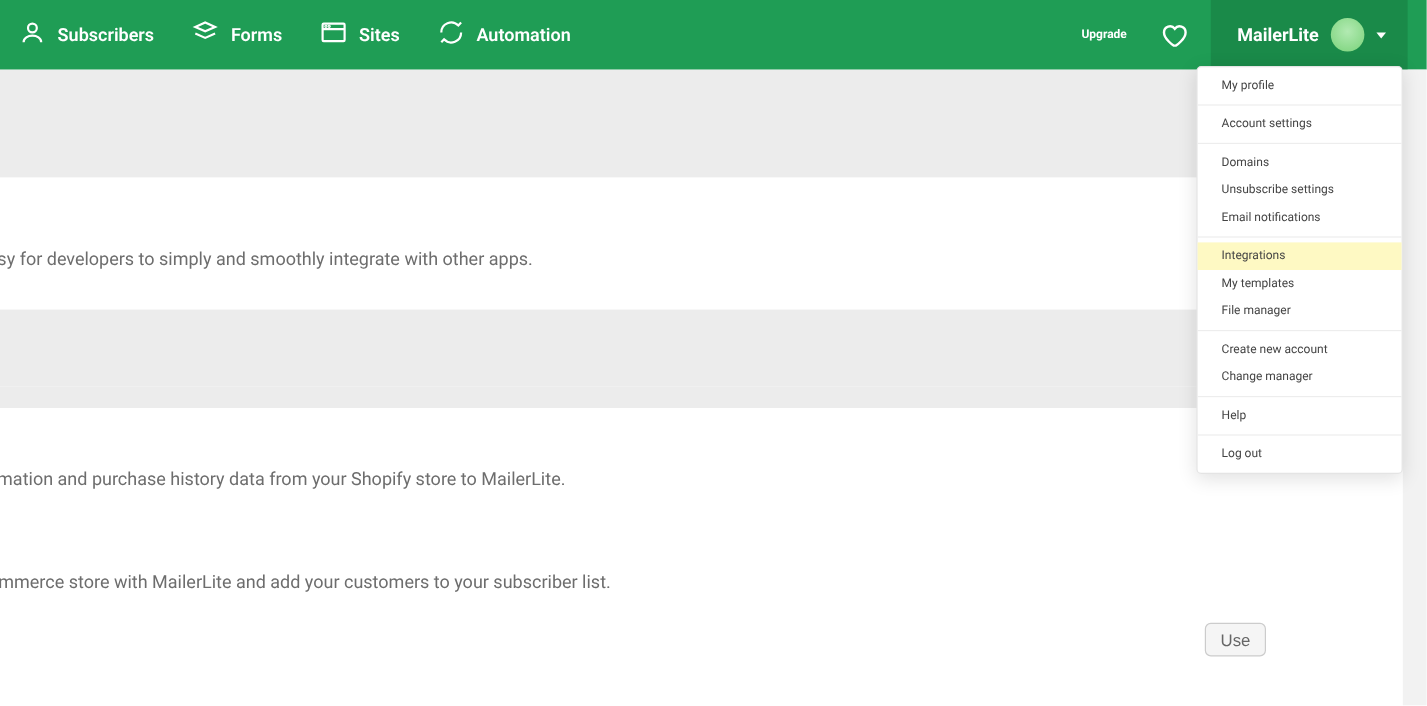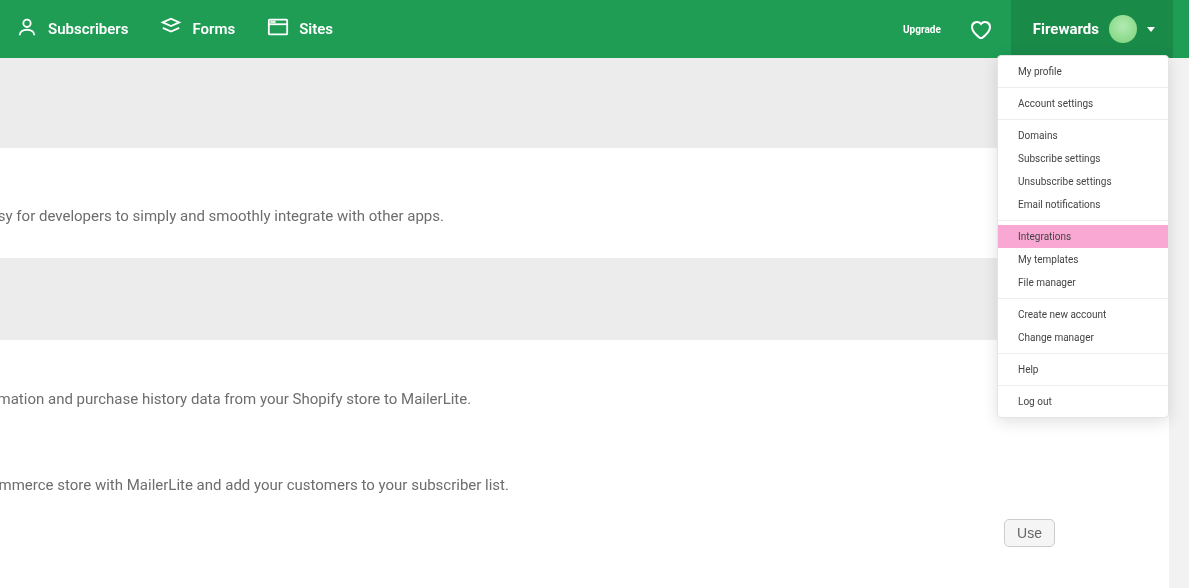--- a/index.html
+++ b/index.html
@@ -134,21 +134,21 @@
   .dropdown-group {
     padding: 4px 0;
     border-bottom: 1px solid #ededed;
   }
   .dropdown-group:last-child { border-bottom: none; }
   .dropdown-item {
     padding: 6px 20px;
     cursor: pointer;
     color: #444;
   }
-  .dropdown-item.highlight { background: #f9a8d4; }
+  .dropdown-item.highlight { background: #fef9c3; }
 
   
   .scrollbar {
     position: absolute;
     right: 0;
     top: 58px;
     bottom: 0;
     width: 20px;
     background: #f2f2f2;
   }
@@ -193,32 +193,41 @@
     <div class="nav-item">
       <span>
         <svg width="22" height="20" viewBox="0 0 24 20" fill="none" stroke="#fff" stroke-width="2">
           <rect x="2" y="2" width="20" height="16" rx="1"></rect>
           <line x1="2" y1="7" x2="22" y2="7"></line>
           <circle cx="5" cy="4.5" r="0.5" fill="#fff"></circle>
           <circle cx="8" cy="4.5" r="0.5" fill="#fff"></circle>
         </svg>
       </span>
       <span>Sites</span>
+    </div>
+    <div class="nav-item">
+      <span>
+        <svg width="22" height="22" viewBox="0 0 24 24" fill="none" stroke="#fff" stroke-width="2">
+          <path d="M21 12a9 9 0 01-15.5 6.3L3 21"></path>
+          <path d="M3 12a9 9 0 0115.5-6.3L21 3"></path>
+        </svg>
+      </span>
+      <span>Automation</span>
     </div>
   </div>
 
   <div class="nav-right">
     <div class="upgrade">Upgrade</div>
     <div class="heart">
       <svg width="24" height="24" viewBox="0 0 24 24" fill="none" stroke="#fff" stroke-width="2">
         <path d="M12 21s-8-5.5-8-11a5 5 0 019-3 5 5 0 019 3c0 5.5-8 11-8 11z" transform="translate(-1 0)"></path>
       </svg>
     </div>
     <div class="account-trigger">
-      <span>Firewards</span>
+      <span>MailerLite</span>
       <span class="avatar"></span>
       <span class="caret-down"></span>
     </div>
   </div>
 </div>
 
 <div class="scrollbar"></div>
 
 <div class="content-wrap">
   <div class="content-inner">
@@ -254,21 +263,20 @@
 
 <div class="dropdown">
   <div class="dropdown-group">
     <div class="dropdown-item">My profile</div>
   </div>
   <div class="dropdown-group">
     <div class="dropdown-item">Account settings</div>
   </div>
   <div class="dropdown-group">
     <div class="dropdown-item">Domains</div>
-    <div class="dropdown-item">Subscribe settings</div>
     <div class="dropdown-item">Unsubscribe settings</div>
     <div class="dropdown-item">Email notifications</div>
   </div>
   <div class="dropdown-group">
     <div class="dropdown-item highlight">Integrations</div>
     <div class="dropdown-item">My templates</div>
     <div class="dropdown-item">File manager</div>
   </div>
   <div class="dropdown-group">
     <div class="dropdown-item">Create new account</div>

